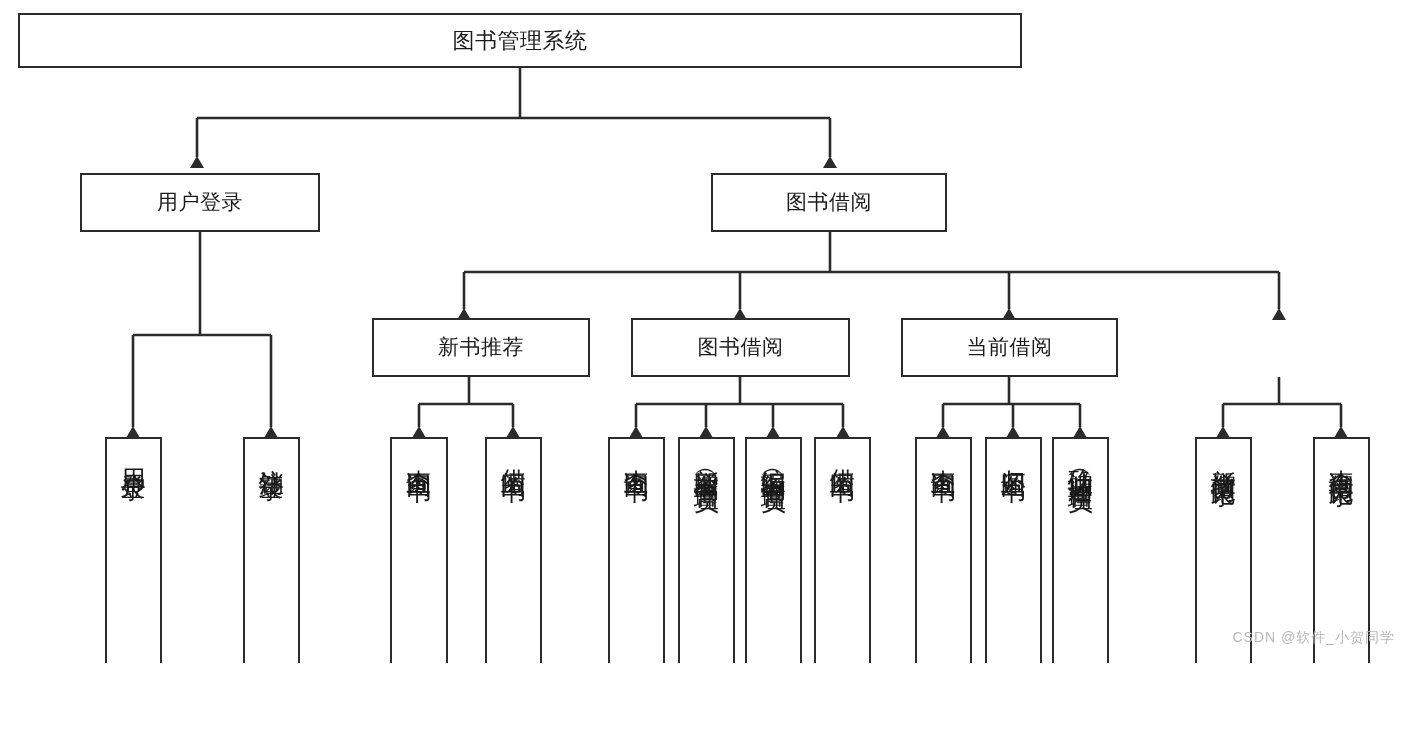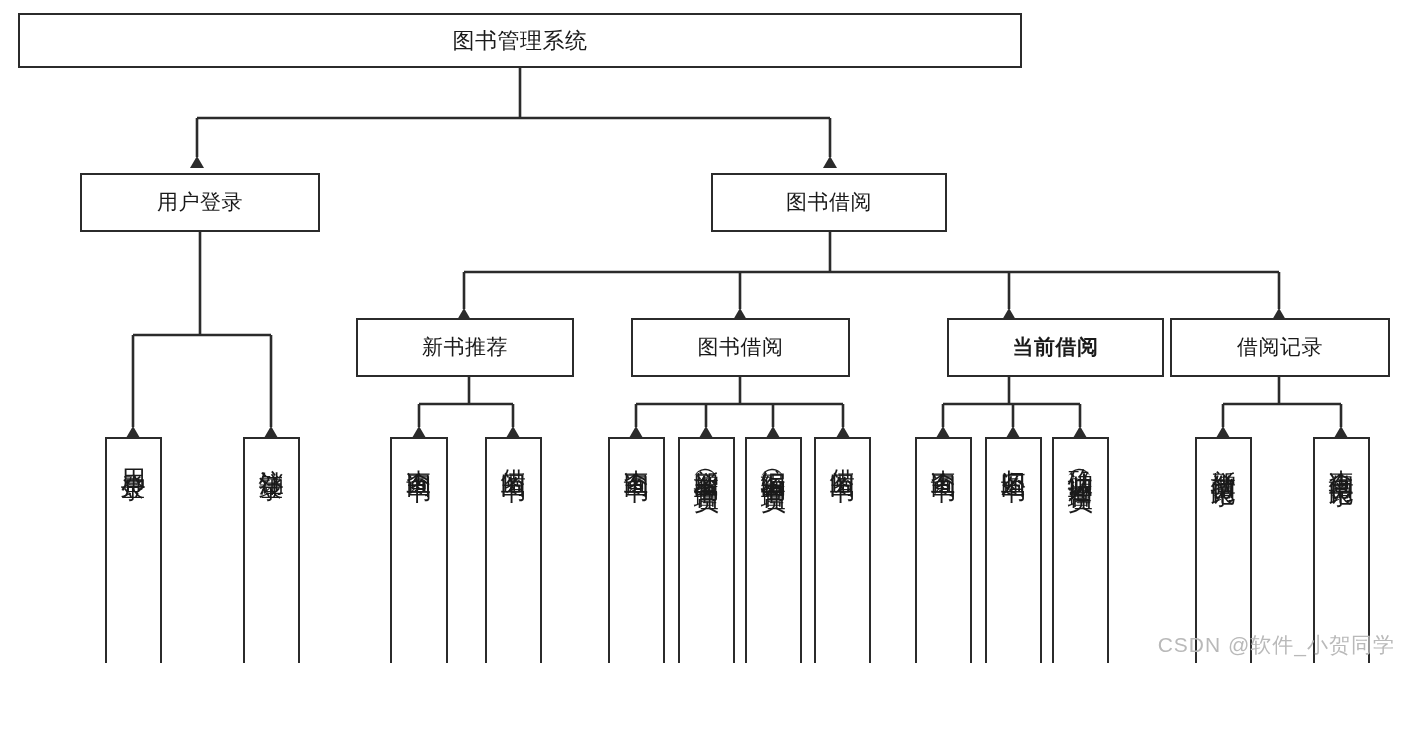--- a/index.html
+++ b/index.html
@@ -54,22 +54,22 @@
     writing-mode:vertical-rl;
     text-orientation:upright;
     font-size:25px;
     line-height:1.05;
     letter-spacing:3px;
     white-space:nowrap;
   }
   .watermark{
     position:absolute;
     right:10px;
-    bottom:4px;
-    font-size:21px;
+    bottom:16px;
+    font-size:14px;
     color:#b9b9b9;
     letter-spacing:1px;
     z-index:5;
     white-space:nowrap;
   }
 </style>
 </head>
 <body>
 
 <div id="canvas">
@@ -128,31 +128,28 @@
     <span class="lbl">图书管理系统</span>
   </div>
 
   <div class="node h" style="left:80px;top:173px;width:240px;height:59px;">
     <span class="lbl">用户登录</span>
   </div>
   <div class="node h" style="left:711px;top:173px;width:236px;height:59px;">
     <span class="lbl">图书借阅</span>
   </div>
 
-  <div class="node h" style="left:356px;top:318px;width:218px;height:59px;">
+  <div class="node h" style="left:372px;top:318px;width:218px;height:59px;">
     <span class="lbl">新书推荐</span>
   </div>
   <div class="node h" style="left:631px;top:318px;width:219px;height:59px;justify-content:center;">
     <span class="lbl">图书借阅</span>
   </div>
-  <div class="node h" style="left:947px;top:318px;width:217px;height:59px;font-weight:bold;">
+  <div class="node h" style="left:901px;top:318px;width:217px;height:59px;">
     <span class="lbl">当前借阅</span>
-  </div>
-  <div class="node h" style="left:1170px;top:318px;width:220px;height:59px;">
-    <span class="lbl">借阅记录</span>
   </div>
 
   <div class="node v" style="left:105px;top:437px;width:57px;height:296px;">
     <span class="lbl">用户登录</span>
   </div>
   <div class="node v" style="left:243px;top:437px;width:57px;height:296px;">
     <span class="lbl">注销登录</span>
   </div>
 
   <div class="node v" style="left:390px;top:437px;width:58px;height:296px;">

